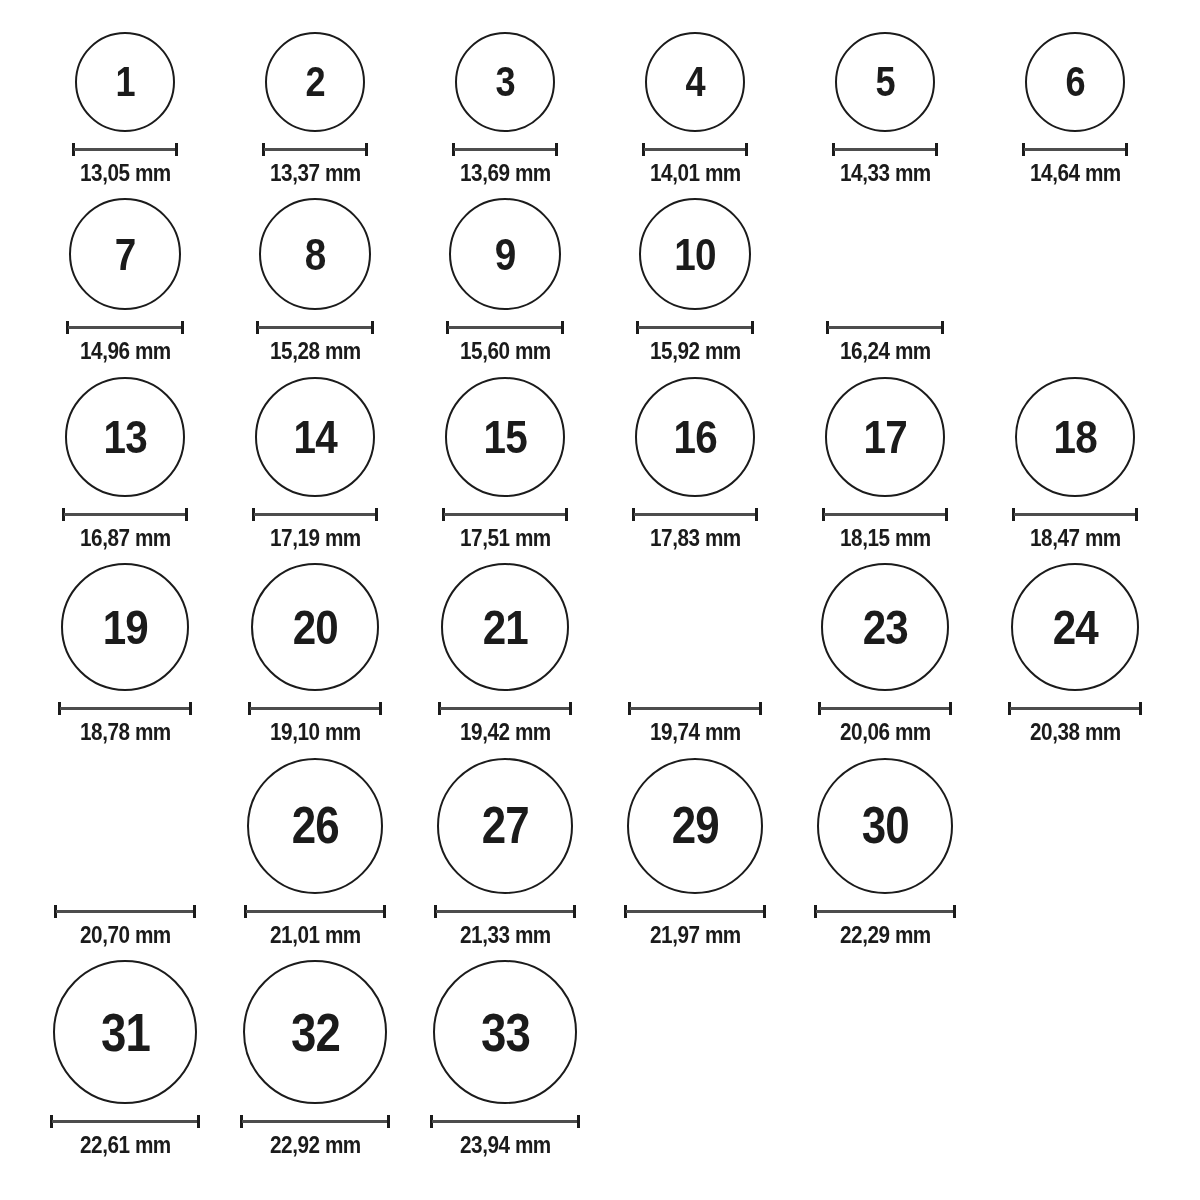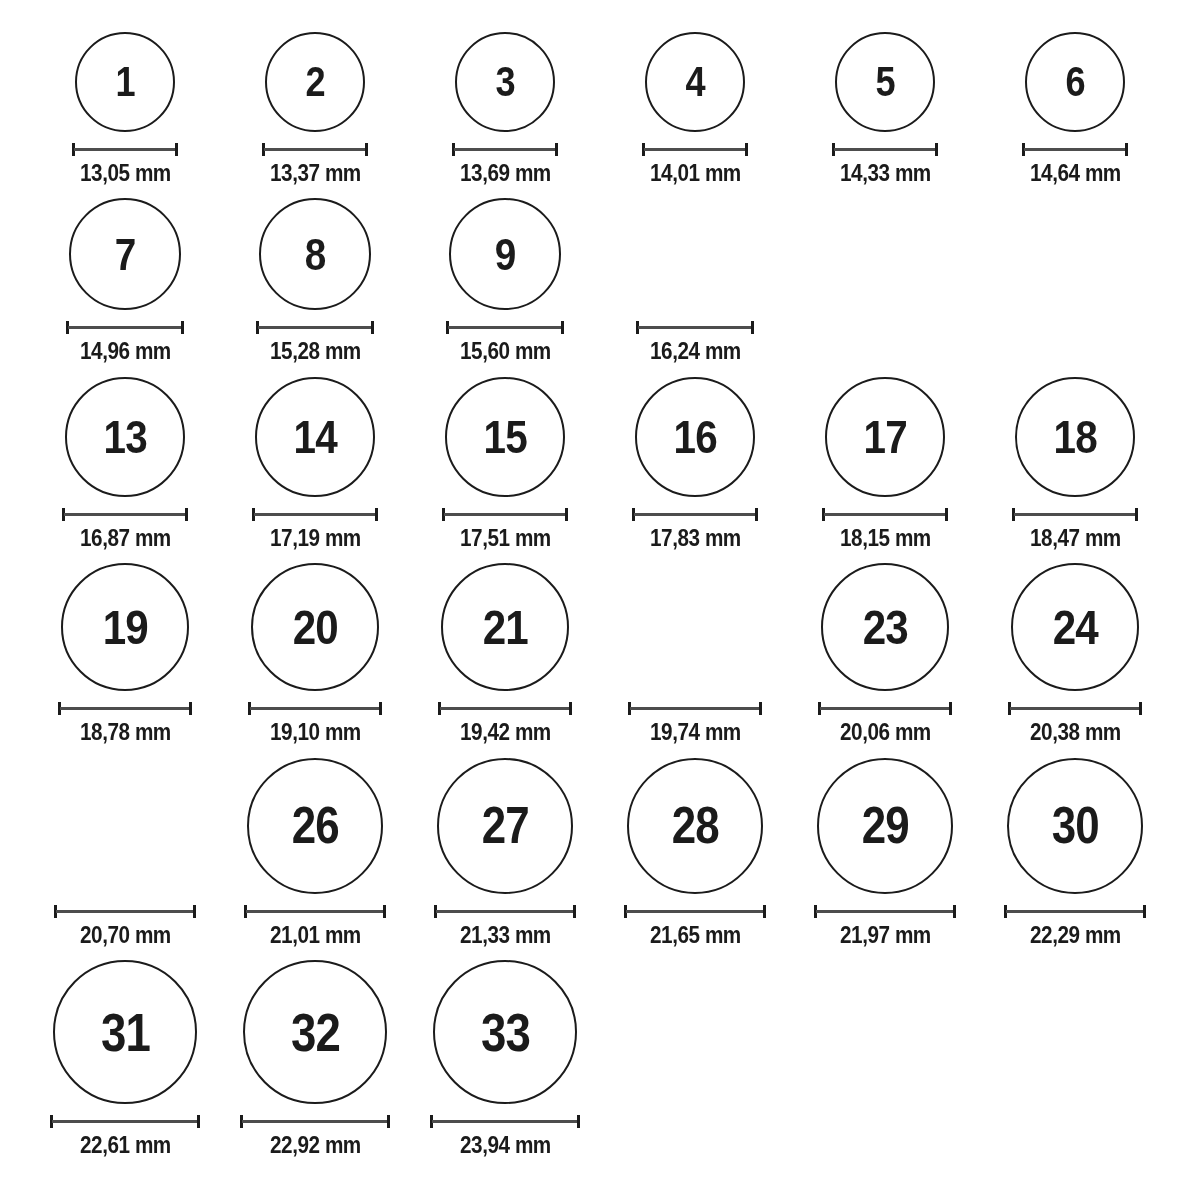--- a/index.html
+++ b/index.html
@@ -202,20 +202,31 @@
       <span class="num">9</span>
     </div>
     <div class="measure">
       <span class="tick left"></span>
       <span class="bar"></span>
       <span class="tick right"></span>
     </div>
     <div class="label">15,60 mm</div>
   </div>
 
+  <div class="cell">
+    <div class="circle">
+      <span class="num">10</span>
+    </div>
+    <div class="measure">
+      <span class="tick left"></span>
+      <span class="bar"></span>
+      <span class="tick right"></span>
+    </div>
+    <div class="label">15,92 mm</div>
+  </div>
 
   <div class="cell">
     <div class="measure">
       <span class="tick left"></span>
       <span class="bar"></span>
       <span class="tick right"></span>
     </div>
     <div class="label">16,24 mm</div>
   </div>
 
@@ -390,31 +401,20 @@
       <span class="num">27</span>
     </div>
     <div class="measure">
       <span class="tick left"></span>
       <span class="bar"></span>
       <span class="tick right"></span>
     </div>
     <div class="label">21,33 mm</div>
   </div>
 
-  <div class="cell">
-    <div class="circle">
-      <span class="num">28</span>
-    </div>
-    <div class="measure">
-      <span class="tick left"></span>
-      <span class="bar"></span>
-      <span class="tick right"></span>
-    </div>
-    <div class="label">21,65 mm</div>
-  </div>
 
   <div class="cell">
     <div class="circle">
       <span class="num">29</span>
     </div>
     <div class="measure">
       <span class="tick left"></span>
       <span class="bar"></span>
       <span class="tick right"></span>
     </div>

